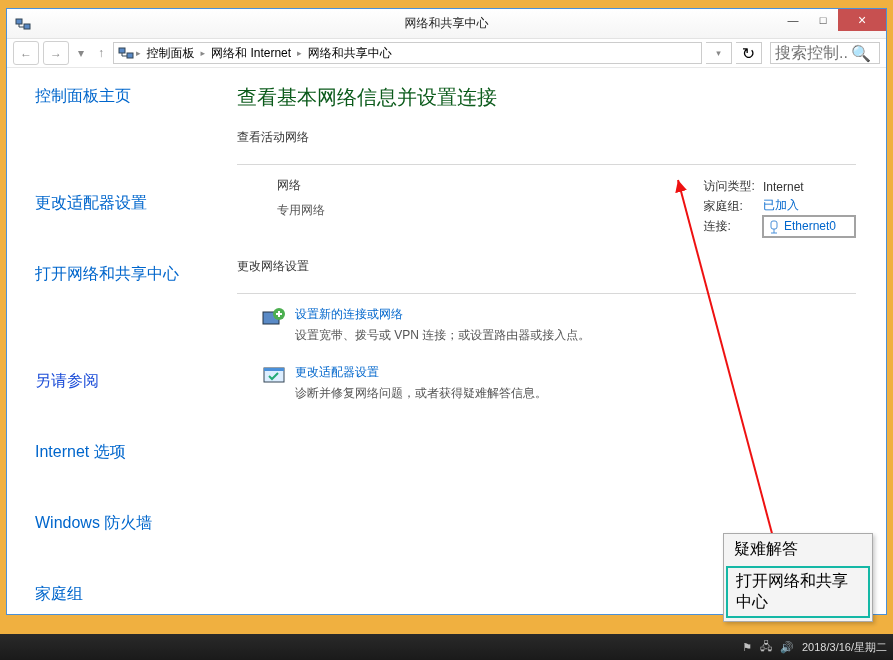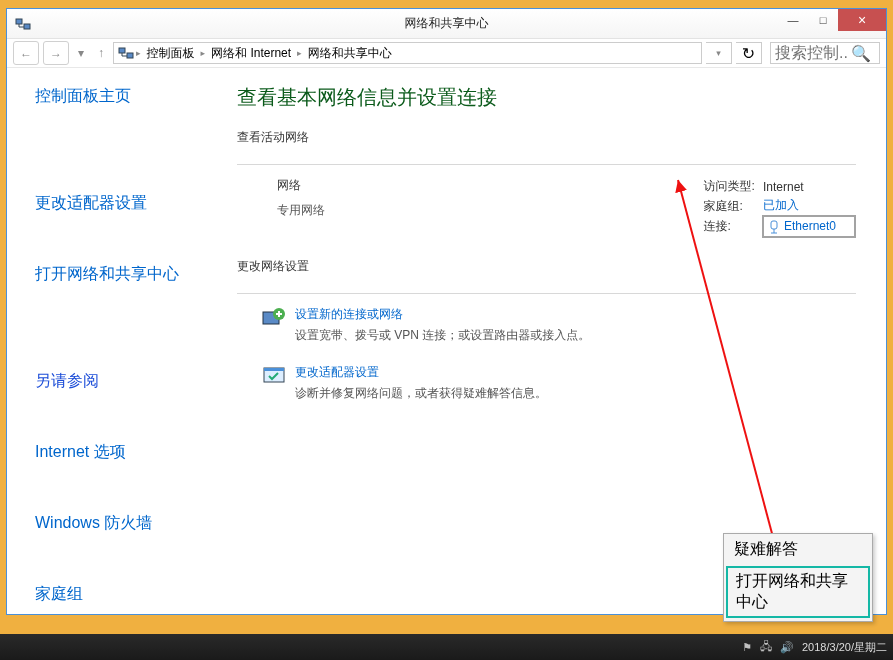--- a/index.html
+++ b/index.html
@@ -201,15 +201,15 @@
 <div class="context-menu">
   <div class="mi">疑难解答</div>
   <div class="mi hl">打开网络和共享中心</div>
 </div>
 
 <div class="taskbar">
   <div class="tb-right">
     <span class="tray-ic">⚑</span>
     <span class="tray-ic">🖧</span>
     <span class="tray-ic">🔊</span>
-    <span>2018/3/20/星期二</span>
+    <span>2018/3/16/星期二</span>
   </div>
 </div>
 
 </body></html>

